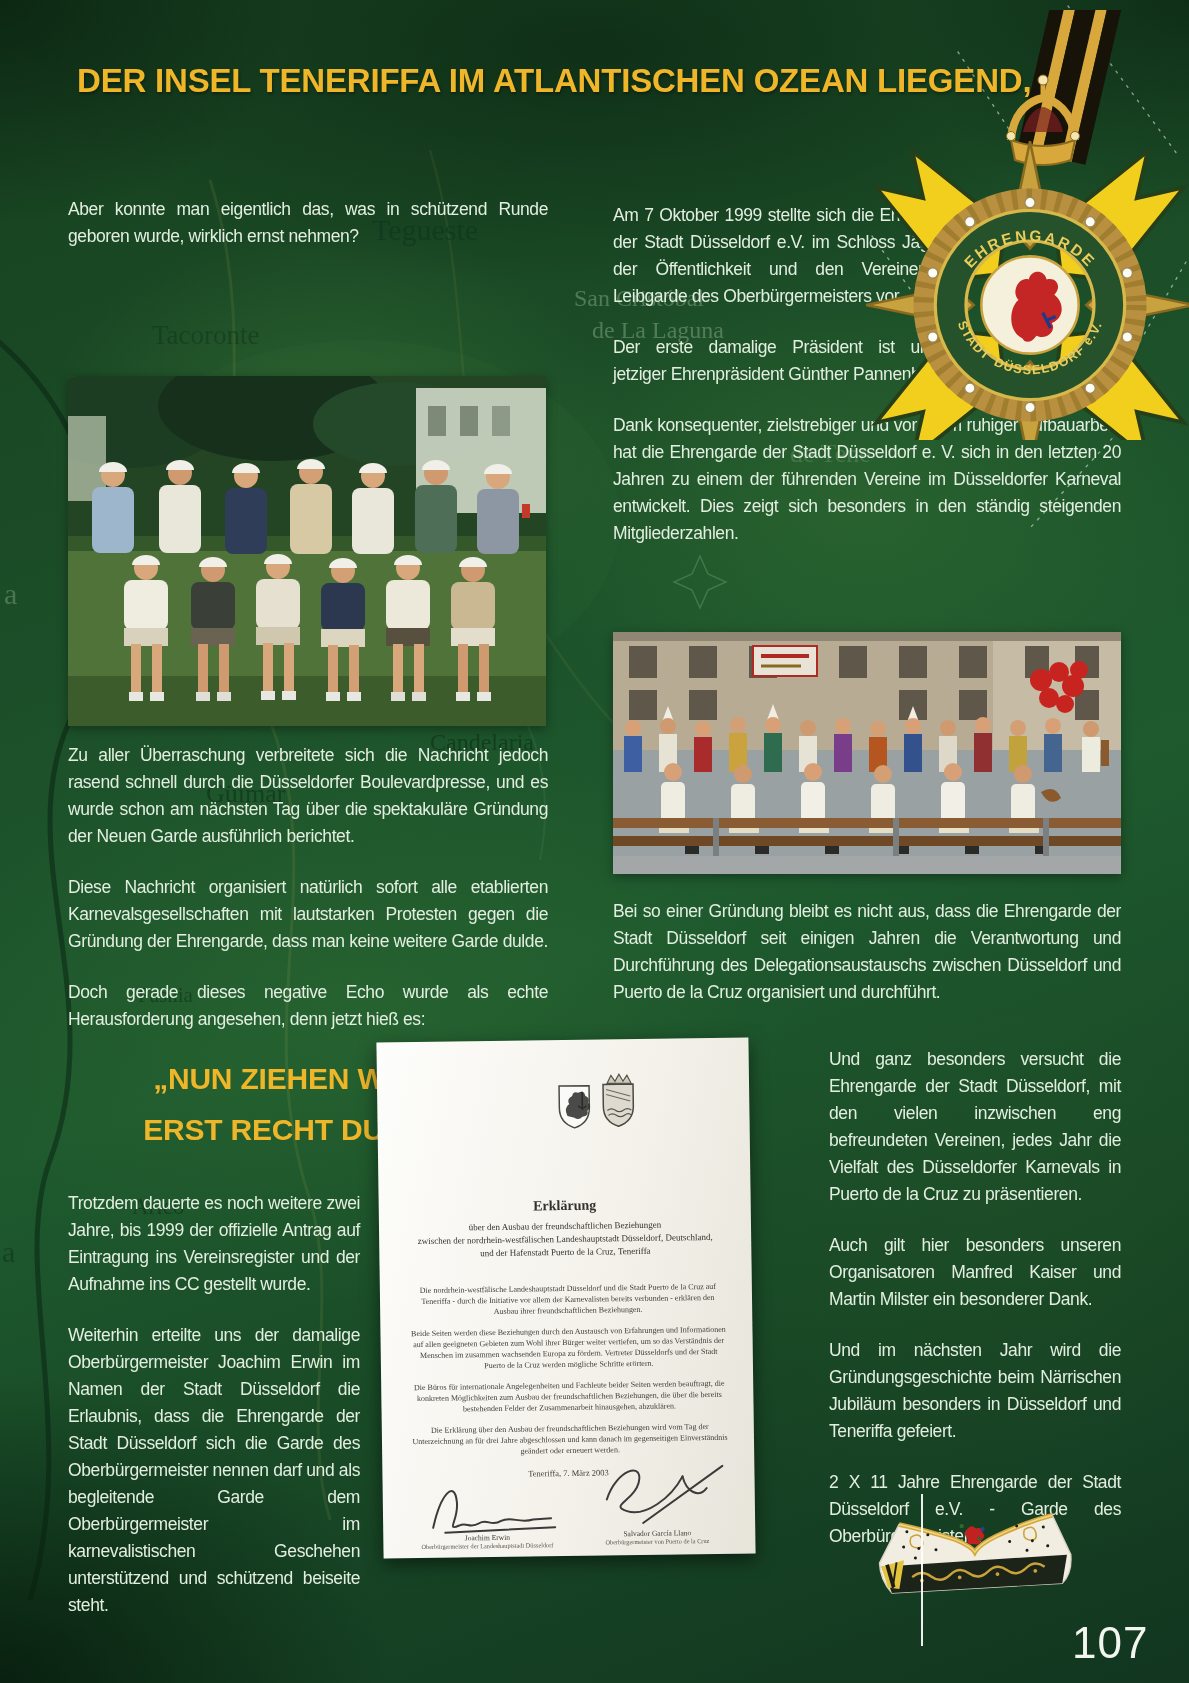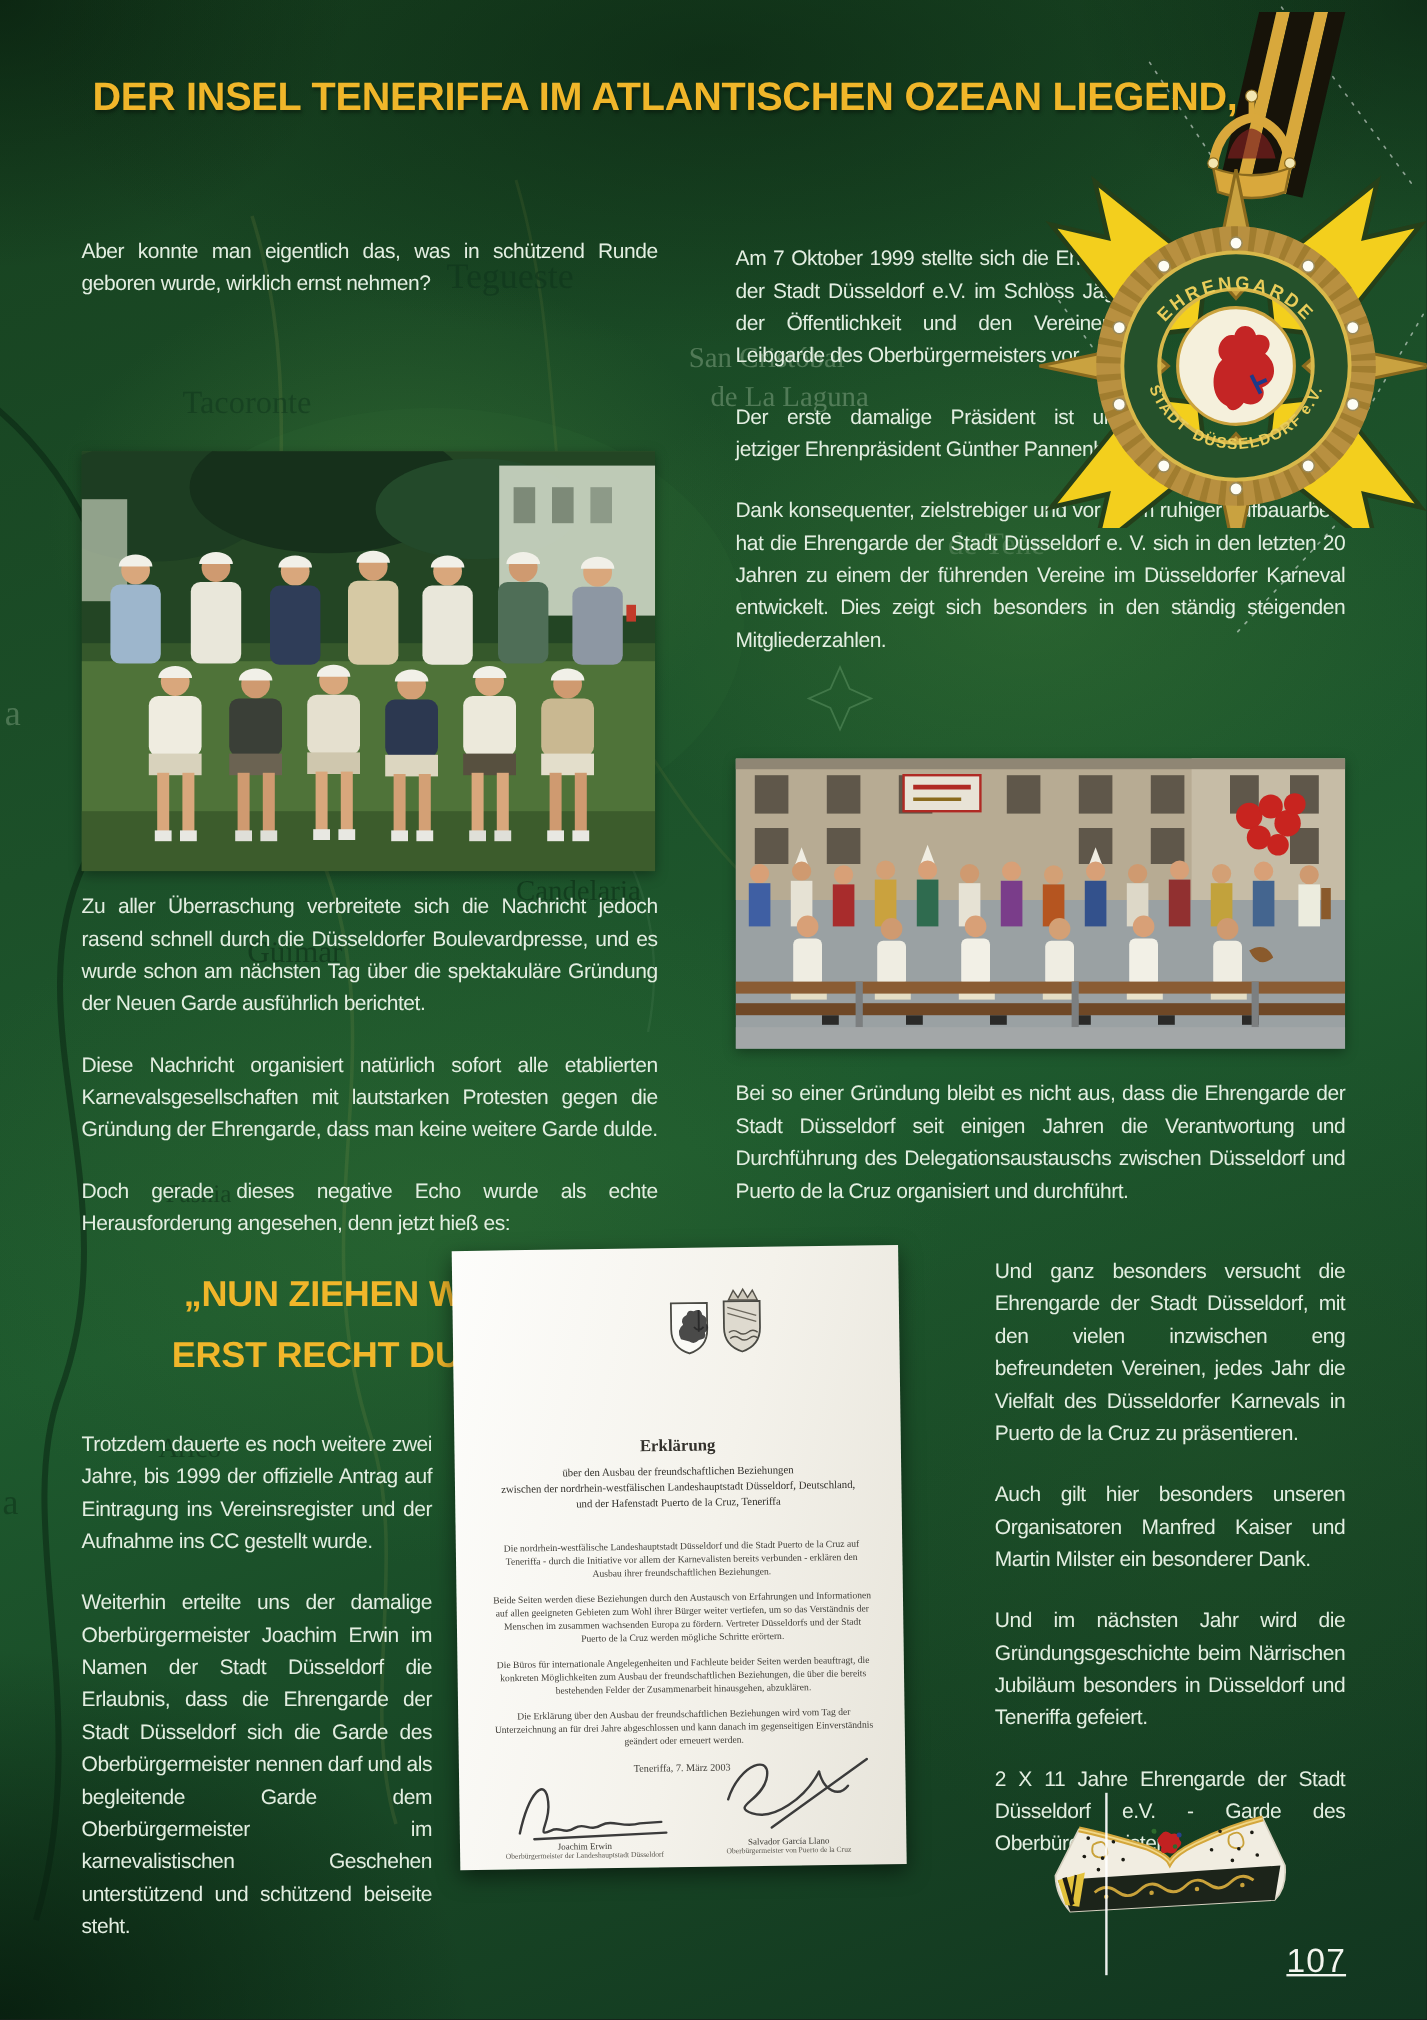--- a/index.html
+++ b/index.html
@@ -20,21 +20,21 @@
   .dot{stroke:rgba(255,255,255,.5);stroke-width:1.4;stroke-dasharray:2 7;fill:none;stroke-linecap:round;}
   .title{position:absolute;left:66px;top:56px;z-index:3;color:#f0b62a;font-weight:bold;
     font-size:33px;line-height:50px;letter-spacing:-.2px;text-shadow:1px 2px 3px rgba(0,0,0,.35);margin-left:11px;}
   .para{color:#e3eee1;font-size:17.5px;line-height:27px;text-align:justify;
     letter-spacing:-.4px;margin:0 0 24px 0;}
   .block{position:absolute;z-index:3;}
   .w480{width:480px;} .w508{width:508px;} .w354{width:354px;} .w292{width:292px;}
   .headline{color:#f0b62a;font-weight:bold;font-size:30px;line-height:51px;
     letter-spacing:-.2px;margin:20px 0 0 0;text-align:center;}
   .photo{position:absolute;z-index:3;box-shadow:0 3px 10px rgba(0,0,0,.35);line-height:0;}
-  .pagenum{position:absolute;left:1072px;top:1618px;z-index:5;color:#f3f5ef;font-size:28px;letter-spacing:1px;text-decoration:underline;}
+  .pagenum{position:absolute;left:1072px;top:1618px;z-index:5;color:#f3f5ef;font-size:44px;letter-spacing:1px;}
   .vline{position:absolute;left:921px;top:1494px;width:2px;height:152px;background:rgba(255,255,255,.92);z-index:5;}
   .paper{position:absolute;left:380px;top:1040px;width:372px;height:516px;z-index:4;
     transform:rotate(-.8deg);
     background:linear-gradient(103deg,#fdfdfb 0%,#f4f2eb 55%,#e7e4da 100%);
     box-shadow:0 6px 18px rgba(0,0,0,.5);}
   .paper-inner{position:absolute;inset:0;font-family:"Liberation Serif",serif;color:#33312c;}
   .doc-coats{position:absolute;left:168px;top:32px;}
   .doc-text{position:absolute;left:0;top:158px;width:100%;text-align:center;}
   .doc-title{font-size:14px;font-weight:bold;margin:0 0 6px 0;}
   .doc-sub{font-size:9px;line-height:13px;margin:0 30px;}

